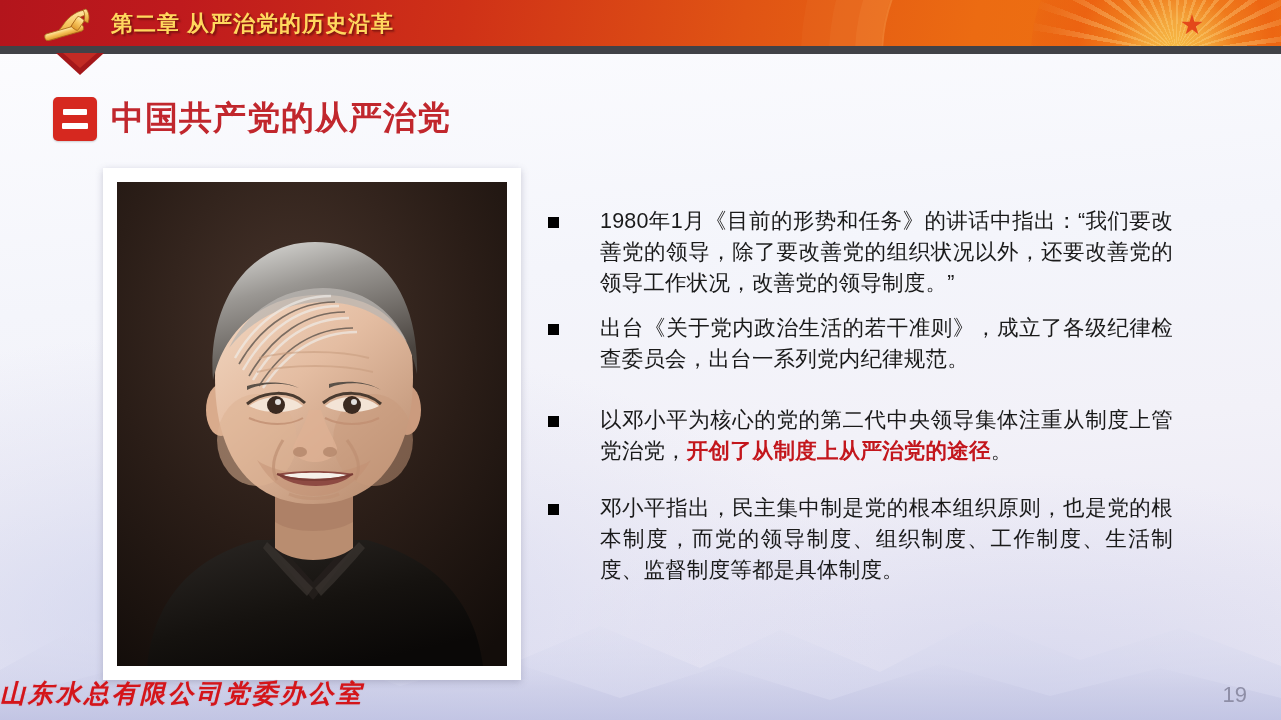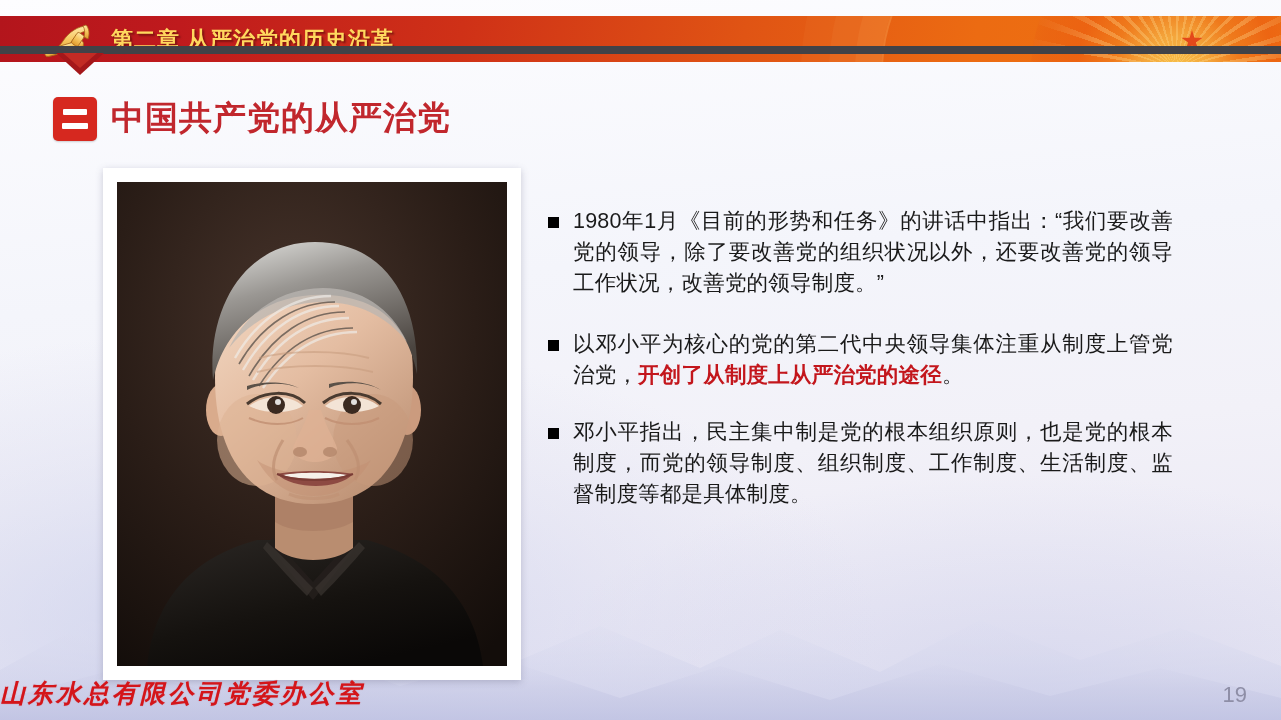--- a/index.html
+++ b/index.html
@@ -20,21 +20,21 @@
 
   
   .mountains {
     position: absolute; left: 0; right: 0; bottom: 0; height: 220px;
     pointer-events: none;
   }
   .mtn-svg { display:block; width: 100%; height: 100%; }
 
   
   .header {
-    position: absolute; top: 16px; left: 0; width: 1281px; height: 46px;
+    position: absolute; top: 0; left: 0; width: 1281px; height: 46px;
     background: linear-gradient(100deg, #b3151c 0%, #bf1a1d 14%, #cf3117 36%, #e05414 58%, #ec6b12 76%, #ef7510 100%);
     overflow: hidden;
   }
   .header-rays {
     position: absolute; right: -40px; top: -92px; width: 290px; height: 290px;
     background:
       radial-gradient(circle at 50% 50%, #f7c04a 0%, #f4a63c 16%, #ef7a1c 31%, rgba(236,95,17,0.75) 48%, rgba(228,80,18,0.25) 66%, rgba(228,80,18,0) 78%);
     border-radius: 50%;
   }
   .header-ray-lines {
@@ -122,20 +122,21 @@
   }
   .portrait-svg { display: block; width: 100%; height: 100%; }
 
   
   .content {
     position: absolute; left: 548px; top: 206px; width: 625px;
   }
   .bullet {
     display: flex; align-items: flex-start;
     margin-bottom: 14px;
+    gap: 27px;
   }
   .bullet .marker {
     flex: 0 0 auto;
     width: 11px; height: 11px; background: #000000;
     margin-top: 11px; margin-right: 14px;
   }
   .bullet .btext {
     font-size: 21.5px; line-height: 31px; color: #1a1a1a;
     text-align: justify; text-justify: inter-ideograph;
     letter-spacing: 0.2px;
@@ -316,20 +317,24 @@
     </div>
   </div>
 
   <div class="content">
 
     <div class="bullet">
       <span class="marker"></span>
       <span class="btext">1980年1月《目前的形势和任务》的讲话中指出：“我们要改善党的领导，除了要改善党的组织状况以外，还要改善党的领导工作状况，改善党的领导制度。”</span>
     </div>
 
+    <div class="bullet">
+      <span class="marker"></span>
+      <span class="btext">出台《关于党内政治生活的若干准则》，成立了各级纪律检查委员会，出台一系列党内纪律规范。</span>
+    </div>
 
     <div class="bullet gap-before2">
       <span class="marker"></span>
       <span class="btext"><span>以邓小平为核心的党的第二代中央领导集体注重从制度上管党治党，</span><span class="hl-red">开创了从制度上从严治党的途径</span><span>。</span></span>
     </div>
 
     <div class="bullet gap-before">
       <span class="marker"></span>
       <span class="btext">邓小平指出，民主集中制是党的根本组织原则，也是党的根本制度，而党的领导制度、组织制度、工作制度、生活制度、监督制度等都是具体制度。</span>
     </div>

